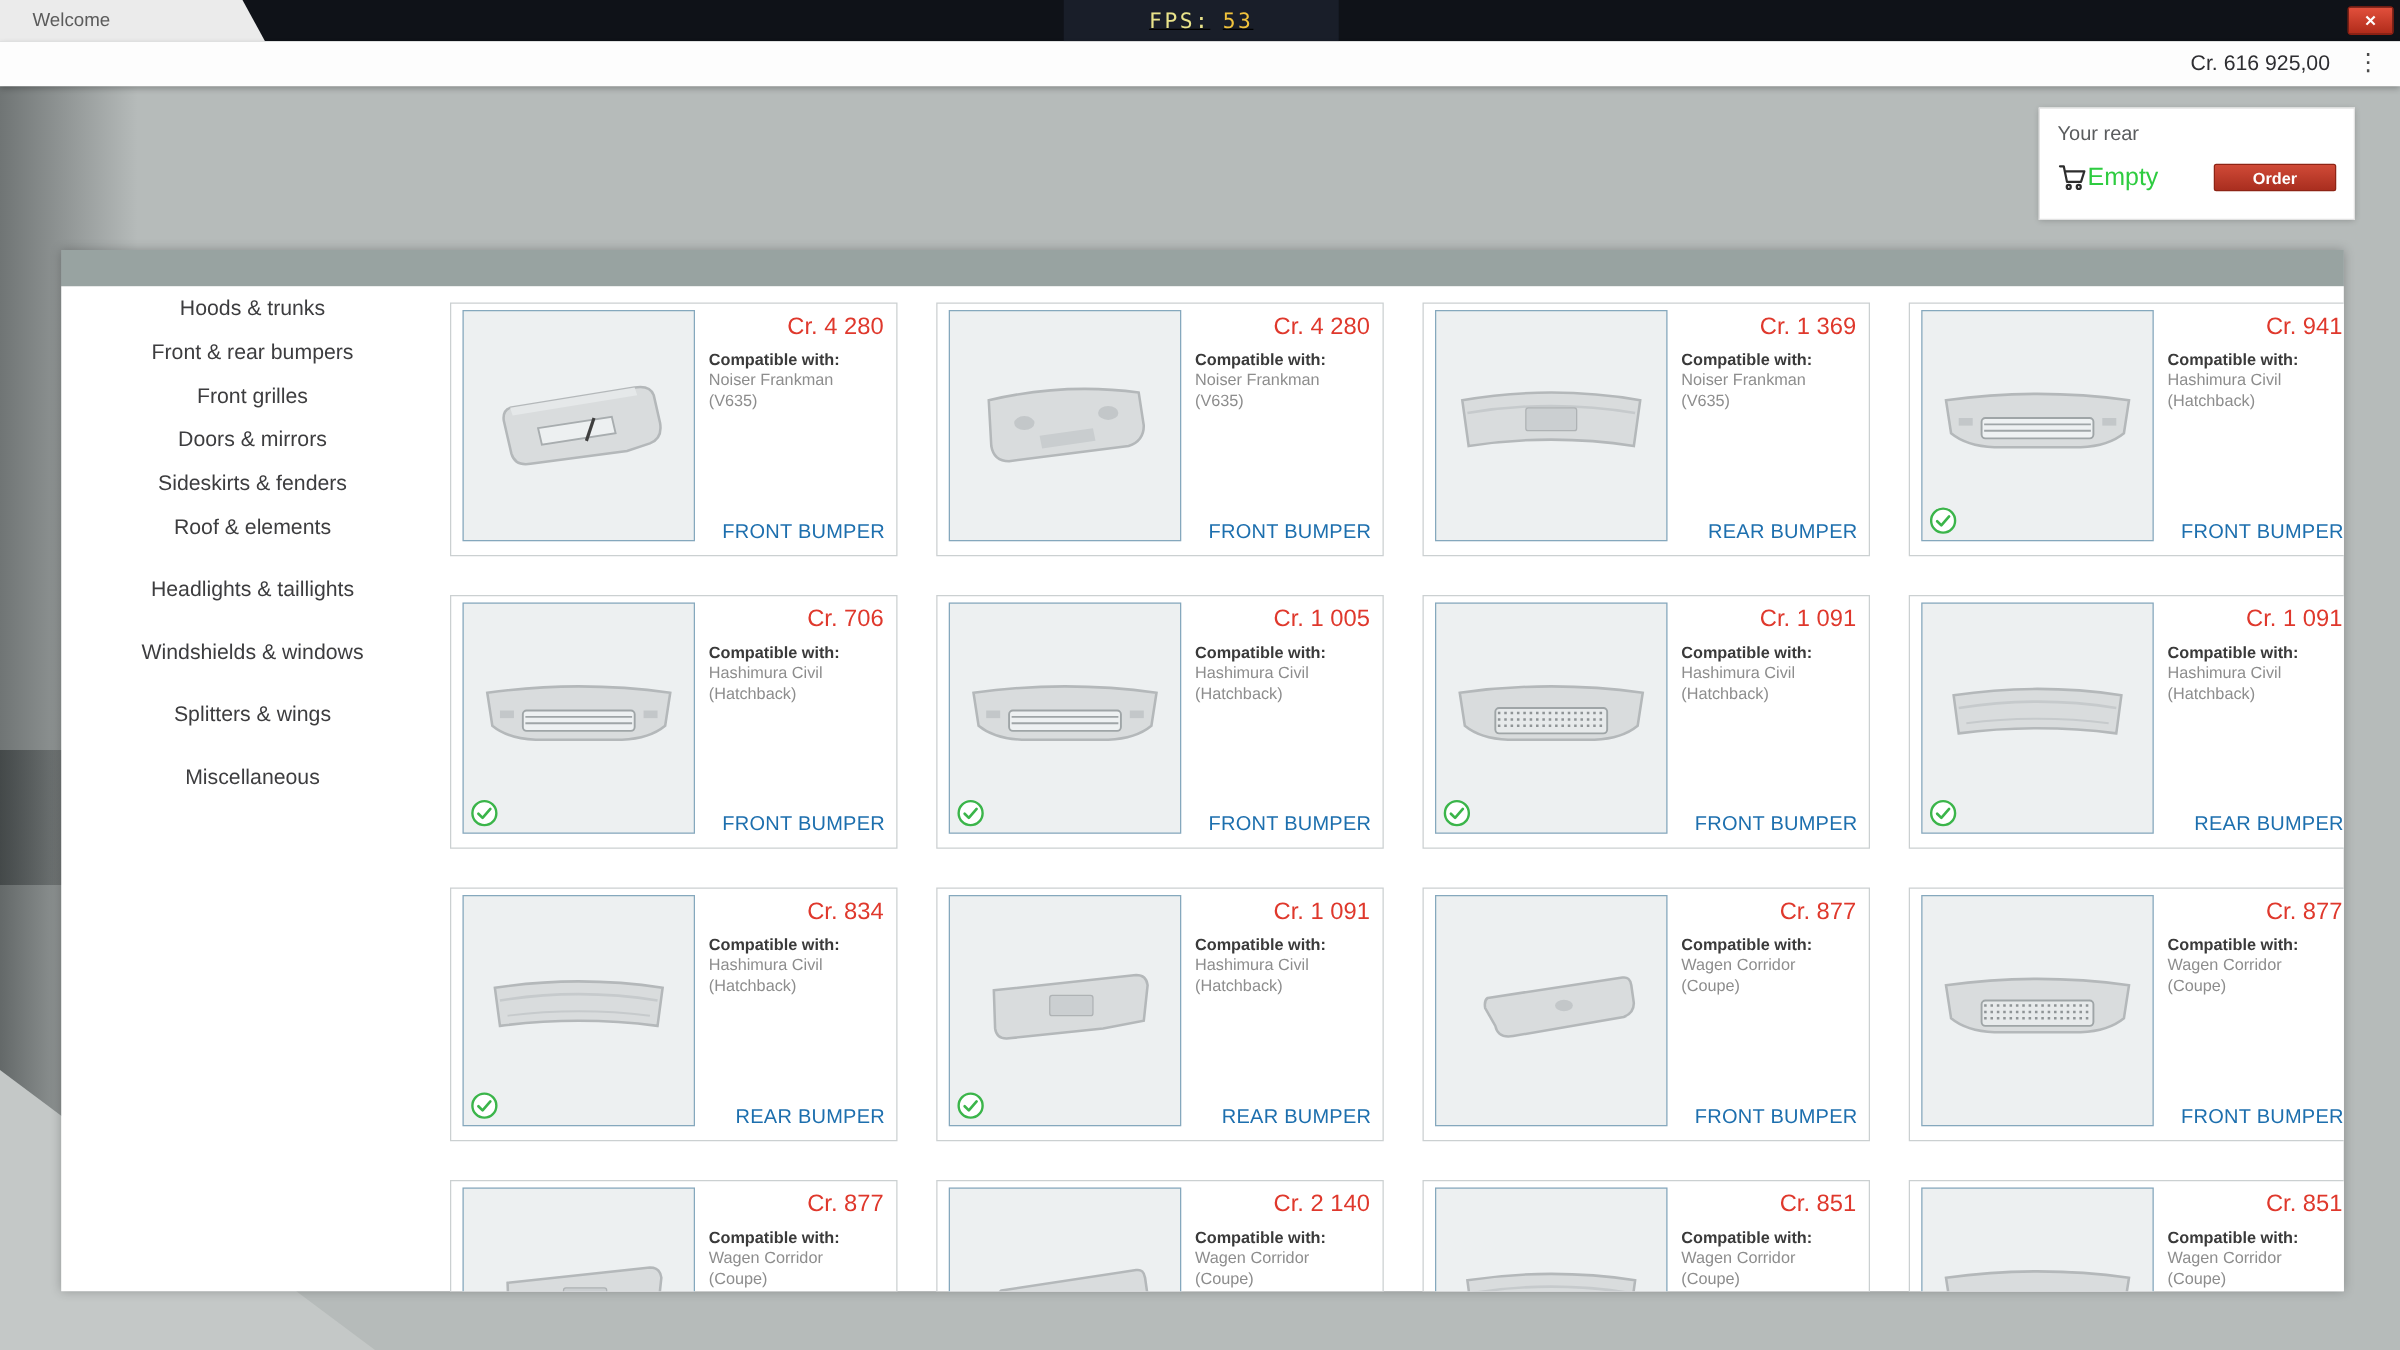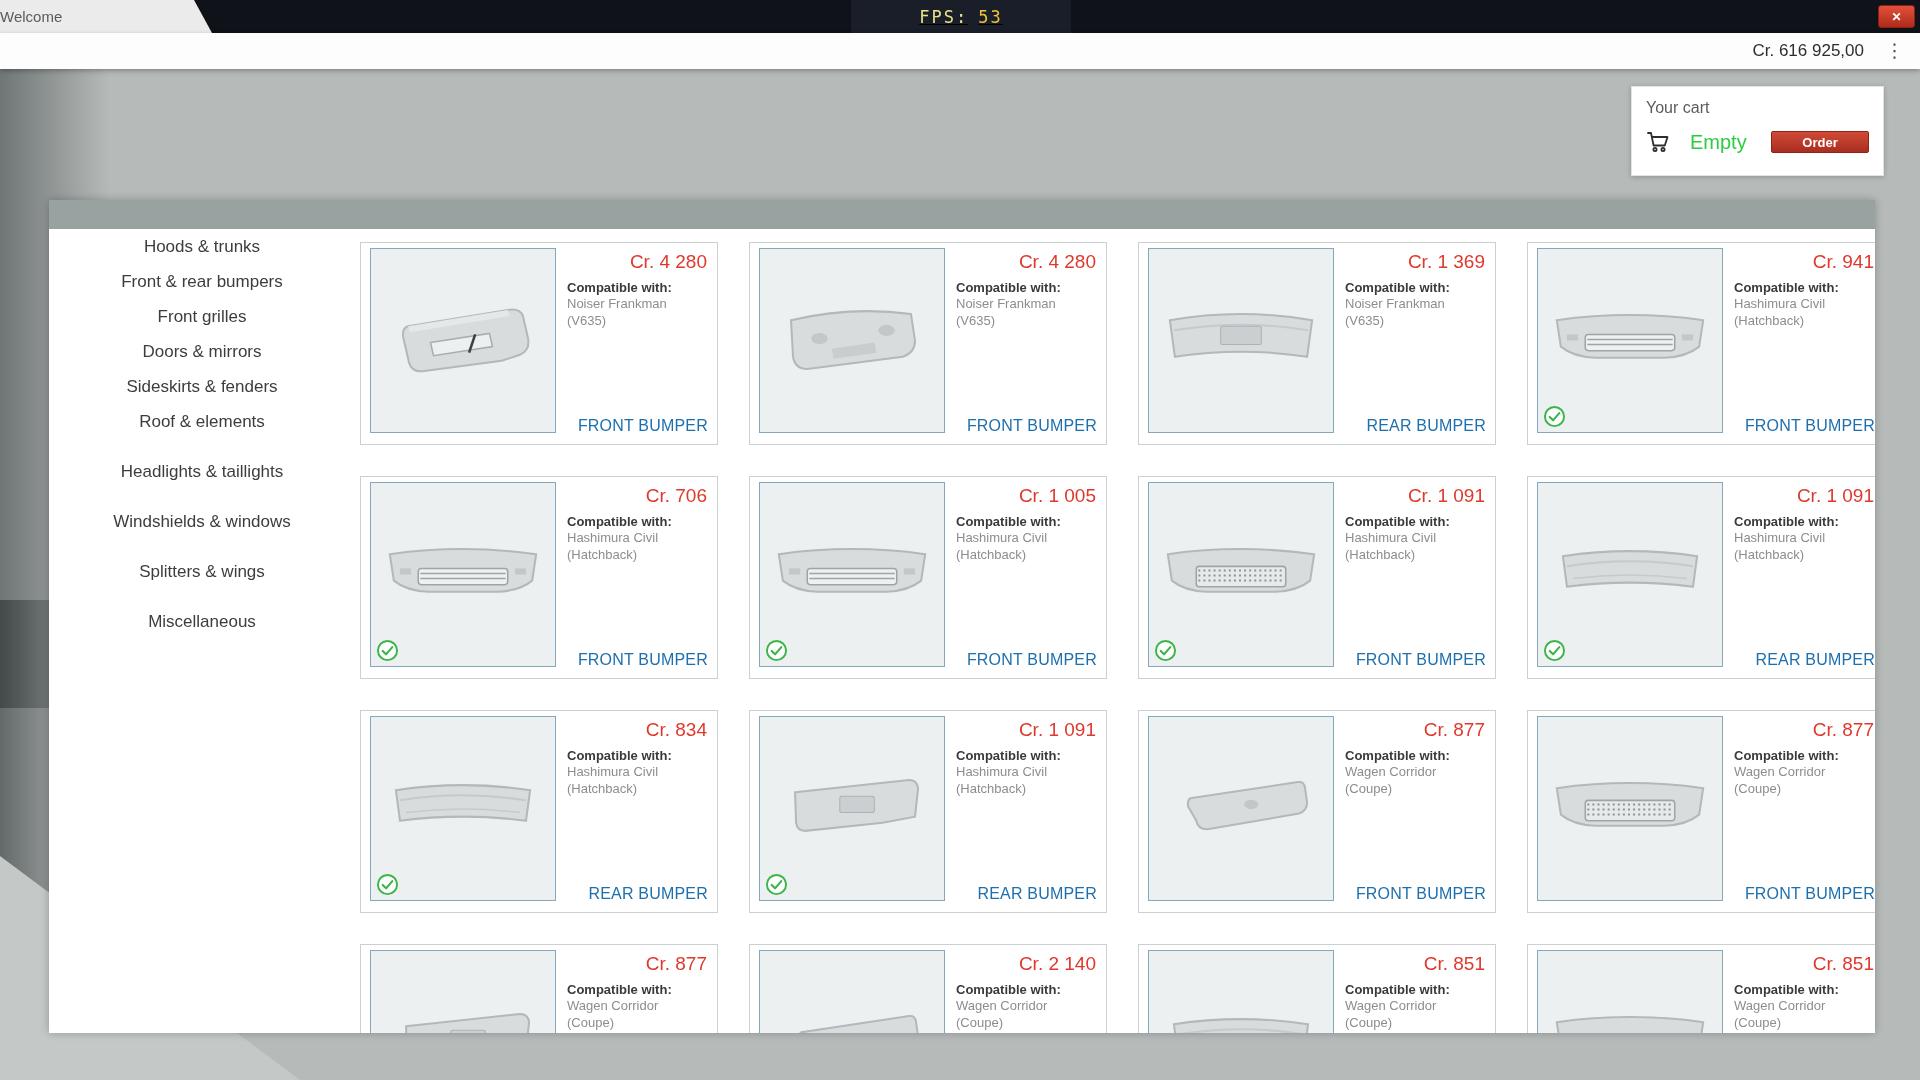--- a/index.html
+++ b/index.html
@@ -16,21 +16,21 @@
     background: linear-gradient(to right, rgba(42,47,48,.5), rgba(42,47,48,0)); }
   .bg-dark-corner { position:absolute; left:0; top:600px; width:95px; height:300px;
     background: linear-gradient(to right, rgba(32,37,38,.55), rgba(32,37,38,0)); }
   .bg-light-wedge { position:absolute; left:0; top:856px; width:300px; height:224px;
     background:#c4c8c7; clip-path: polygon(0 0, 100% 100%, 0 100%); }
 
   
   .topbar { position:absolute; left:0; top:0; width:1920px; height:33px; background:#0f1218; }
   .welcome-tab { position:absolute; left:0; top:0; height:33px; width:212px; background:#ebebeb;
     clip-path: polygon(0 0, 194px 0, 212px 100%, 0 100%); cursor:pointer; }
-  .welcome-tab span { display:block; line-height:33px; font-size:15px; color:#5b5b5b; }
+  .welcome-tab span { display:block; line-height:33px; padding-left:26px; font-size:15px; color:#5b5b5b; }
   .fps-panel { position:absolute; left:851px; top:0; width:220px; height:33px; background:#191e29;
     display:flex; align-items:center; justify-content:center; gap:10px;
     font-family:"DejaVu Sans Mono", monospace; font-size:17px; letter-spacing:2px;text-decoration:underline; }
   .fps-label { color:#e9e38a; }
   .fps-value { color:#f0c23c; }
   .close-btn { position:absolute; right:5px; top:5px; width:37px; height:23px; border-radius:3px;
     background: linear-gradient(#e2503c, #b02b1a); border:1px solid #8e2012; color:#fff;
     display:flex; align-items:center; justify-content:center; font-size:12px; font-weight:bold; cursor:pointer; }
 
   
@@ -39,21 +39,21 @@
   .balance { position:absolute; right:56px; top:0; line-height:36px; font-size:17px; color:#2e2e32; }
   .kebab { position:absolute; right:16px; top:0; line-height:36px; font-size:19px; color:#4a4a4a; cursor:pointer; }
 
   
   .cart-panel { position:absolute; left:1631px; top:86px; width:253px; height:90px; background:#fff;
     border:1px solid #e3e3e3; box-shadow:0 1px 5px rgba(0,0,0,.22); padding:12px 14px; }
   .cart-title { font-size:16px; color:#5a5c5e; }
   .cart-row { display:flex; align-items:center; margin-top:13px; }
   .cart-icon { width:24px; height:24px; color:#2d2d2d; }
   .cart-icon svg { width:100%; height:100%; }
-  .cart-status { margin-left:20px; font-size:20px; color:var(--empty-green, #2ecc40); }
+  .cart-status { margin-left:0; font-size:20px; color:var(--empty-green, #2ecc40); }
   .order-btn { margin-left:auto; width:98px; height:22px; background:linear-gradient(#d04a37,#a92e1f);
     border:1px solid #8e2415; border-radius:2px; color:#fff; font-size:13px; font-family:inherit; cursor:pointer;font-weight:bold; }
 
   
   .shop-panel { position:absolute; left:49px; top:200px; width:1826px; height:833px;
     box-shadow: 0 0 8px rgba(0,0,0,.25); }
   .panel-strip { height:29px; background:#98a3a1; }
   .panel-body { position:relative; height:804px; background:#fff; overflow:hidden; }
 
   
@@ -147,21 +147,21 @@
     <span>✕</span>
   </div>
 </div>
 
 <div class="header-bar">
   <span class="balance">Cr. 616 925,00</span>
   <span class="kebab">⋮</span>
 </div>
 
 <div class="cart-panel">
-  <div class="cart-title">Your cart</div>
+  <div class="cart-title">Your rear</div>
   <div class="cart-row">
     <span class="cart-icon">
       <svg viewBox="0 0 24 24" fill="none" stroke="currentColor" stroke-width="1.8" stroke-linecap="round" stroke-linejoin="round">
         <path d="M2 3h3l2.6 12.5h11.2L21.5 7H6"></path>
         <circle cx="9" cy="19.5" r="1.6"></circle>
         <circle cx="17" cy="19.5" r="1.6"></circle>
       </svg>
     </span>
     <span class="cart-status">Empty</span>
     <button class="order-btn">Order</button>

